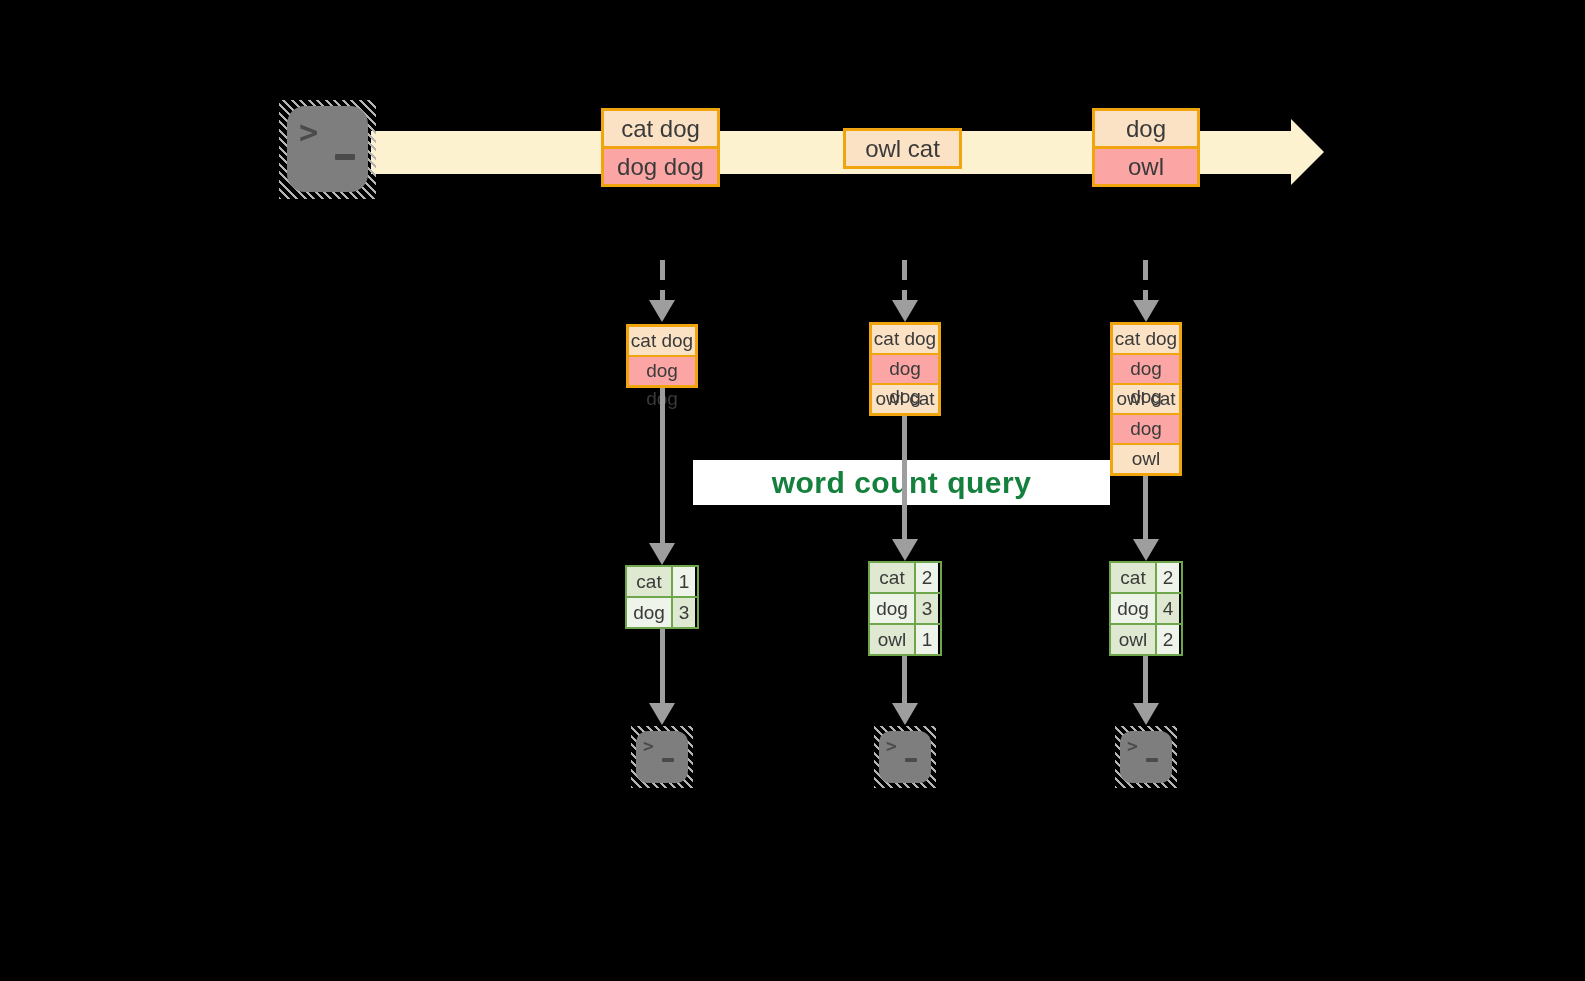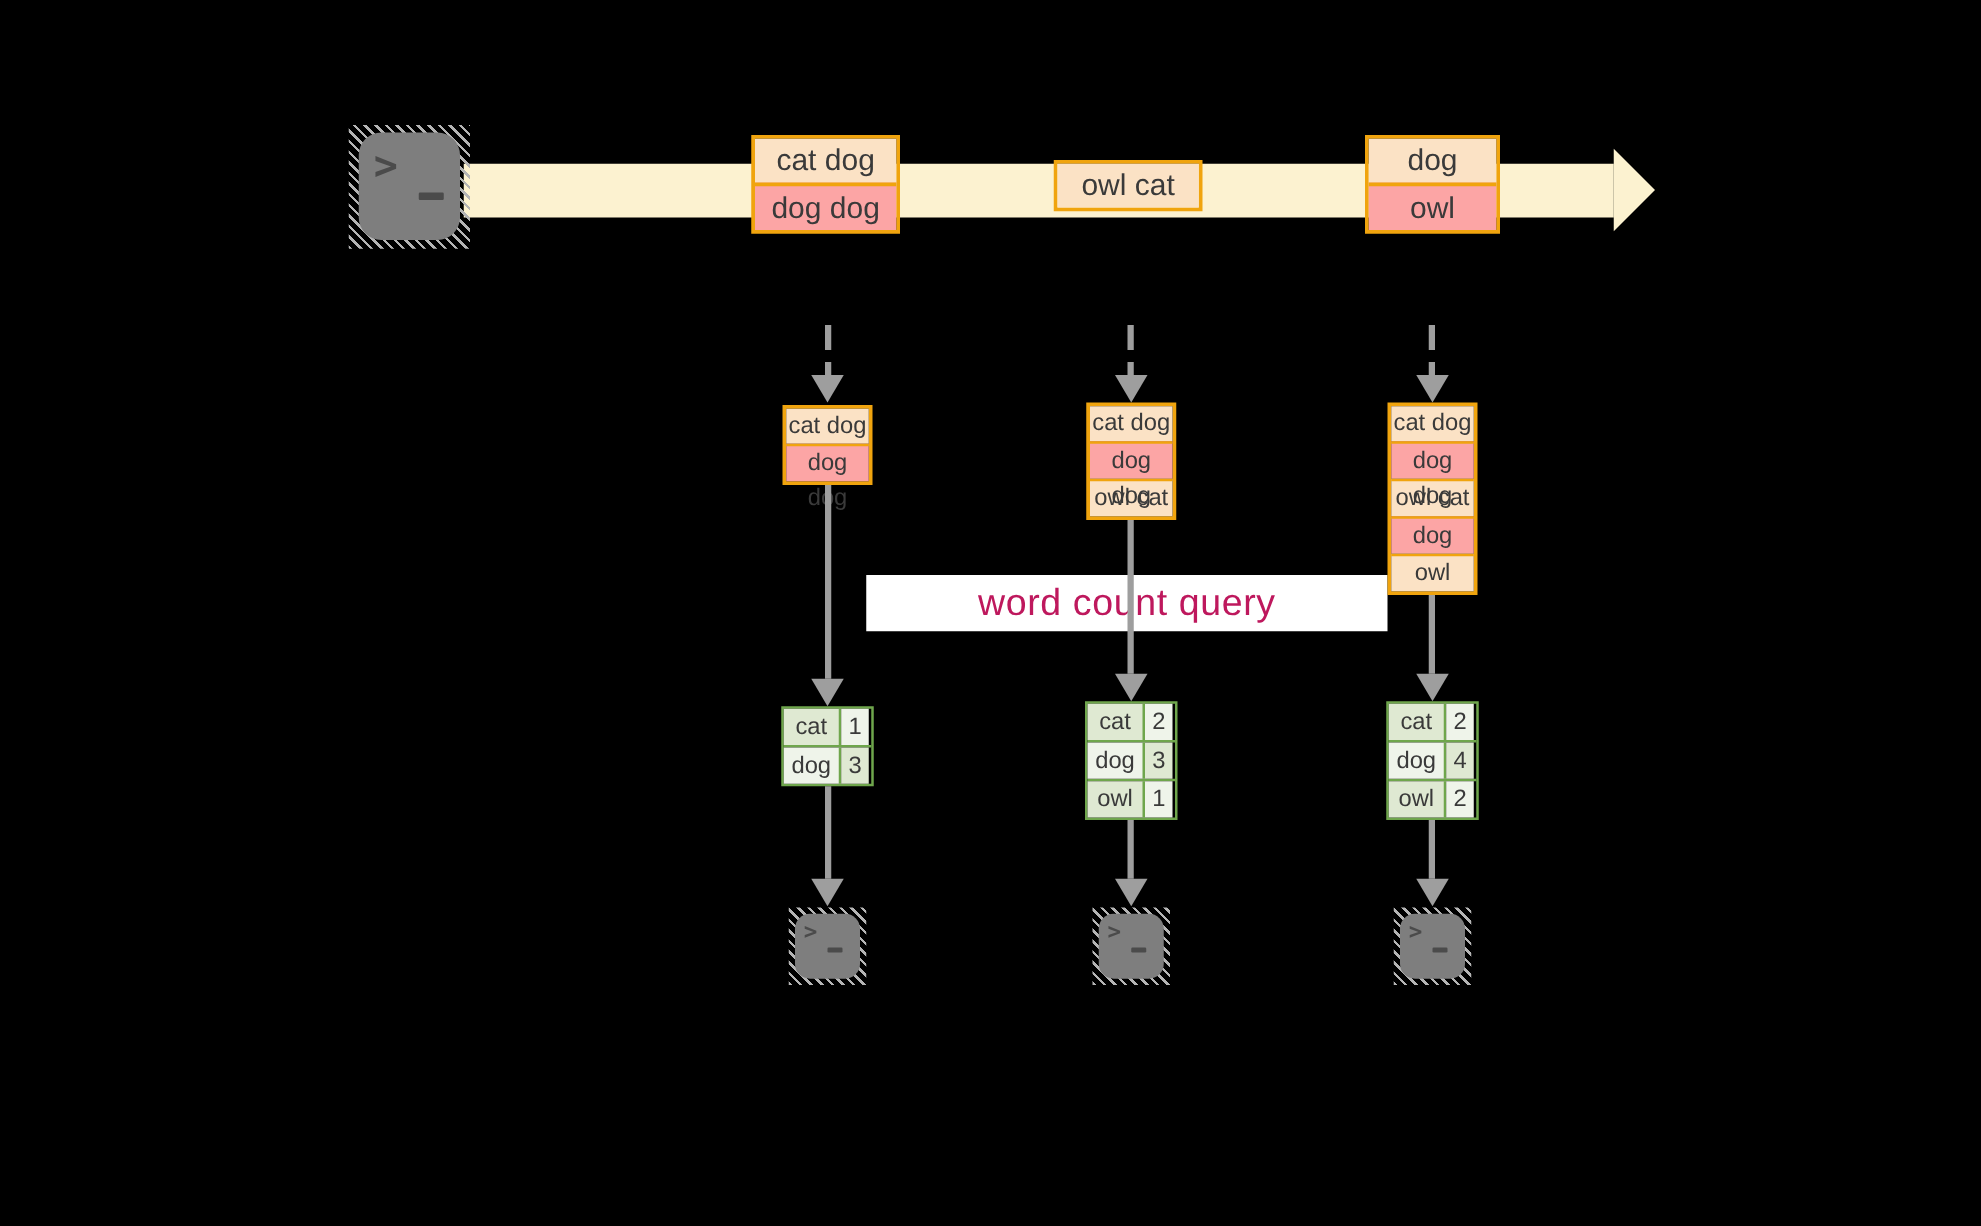--- a/index.html
+++ b/index.html
@@ -25,21 +25,21 @@
   .stack .scell{height:28px;line-height:28px;text-align:center;font-size:19px;}
   .stack .scell + .scell{border-top:2px solid #F0A40E;height:30px;line-height:28px;}
   .peach{background:#FBE2C5;}
   .cream{background:#fca5a5;}
   
   .dashline{position:absolute;width:5px;background:repeating-linear-gradient(to bottom,#9E9E9E 0 20px,transparent 20px 30px);}
   .vline{position:absolute;width:5px;background:#9E9E9E;}
   .ah{position:absolute;width:0;height:0;border-left:13px solid transparent;border-right:13px solid transparent;border-top:22px solid #9E9E9E;}
   
   .band{position:absolute;left:693px;top:460px;width:417px;height:45px;background:#FFFFFF;
-    text-align:center;line-height:45px;font-size:30px;font-weight:400;color:#be185d;letter-spacing:0.5px;}
+    text-align:center;line-height:45px;font-size:30px;font-weight:700;color:#15803d;letter-spacing:0.5px;}
   
   .gtable{position:absolute;border:2px solid #6FA64C;width:74px;}
   .grow{display:flex;height:29px;line-height:29px;font-size:19px;}
   .grow + .grow{border-top:2px solid #6FA64C;height:31px;line-height:29px;}
   .gword{width:46px;border-right:2px solid #6FA64C;text-align:center;}
   .gnum{width:22px;text-align:center;}
   .gd{background:#DFE9D2;}
   .gl{background:#EFF4EA;}
 </style>
 </head>

